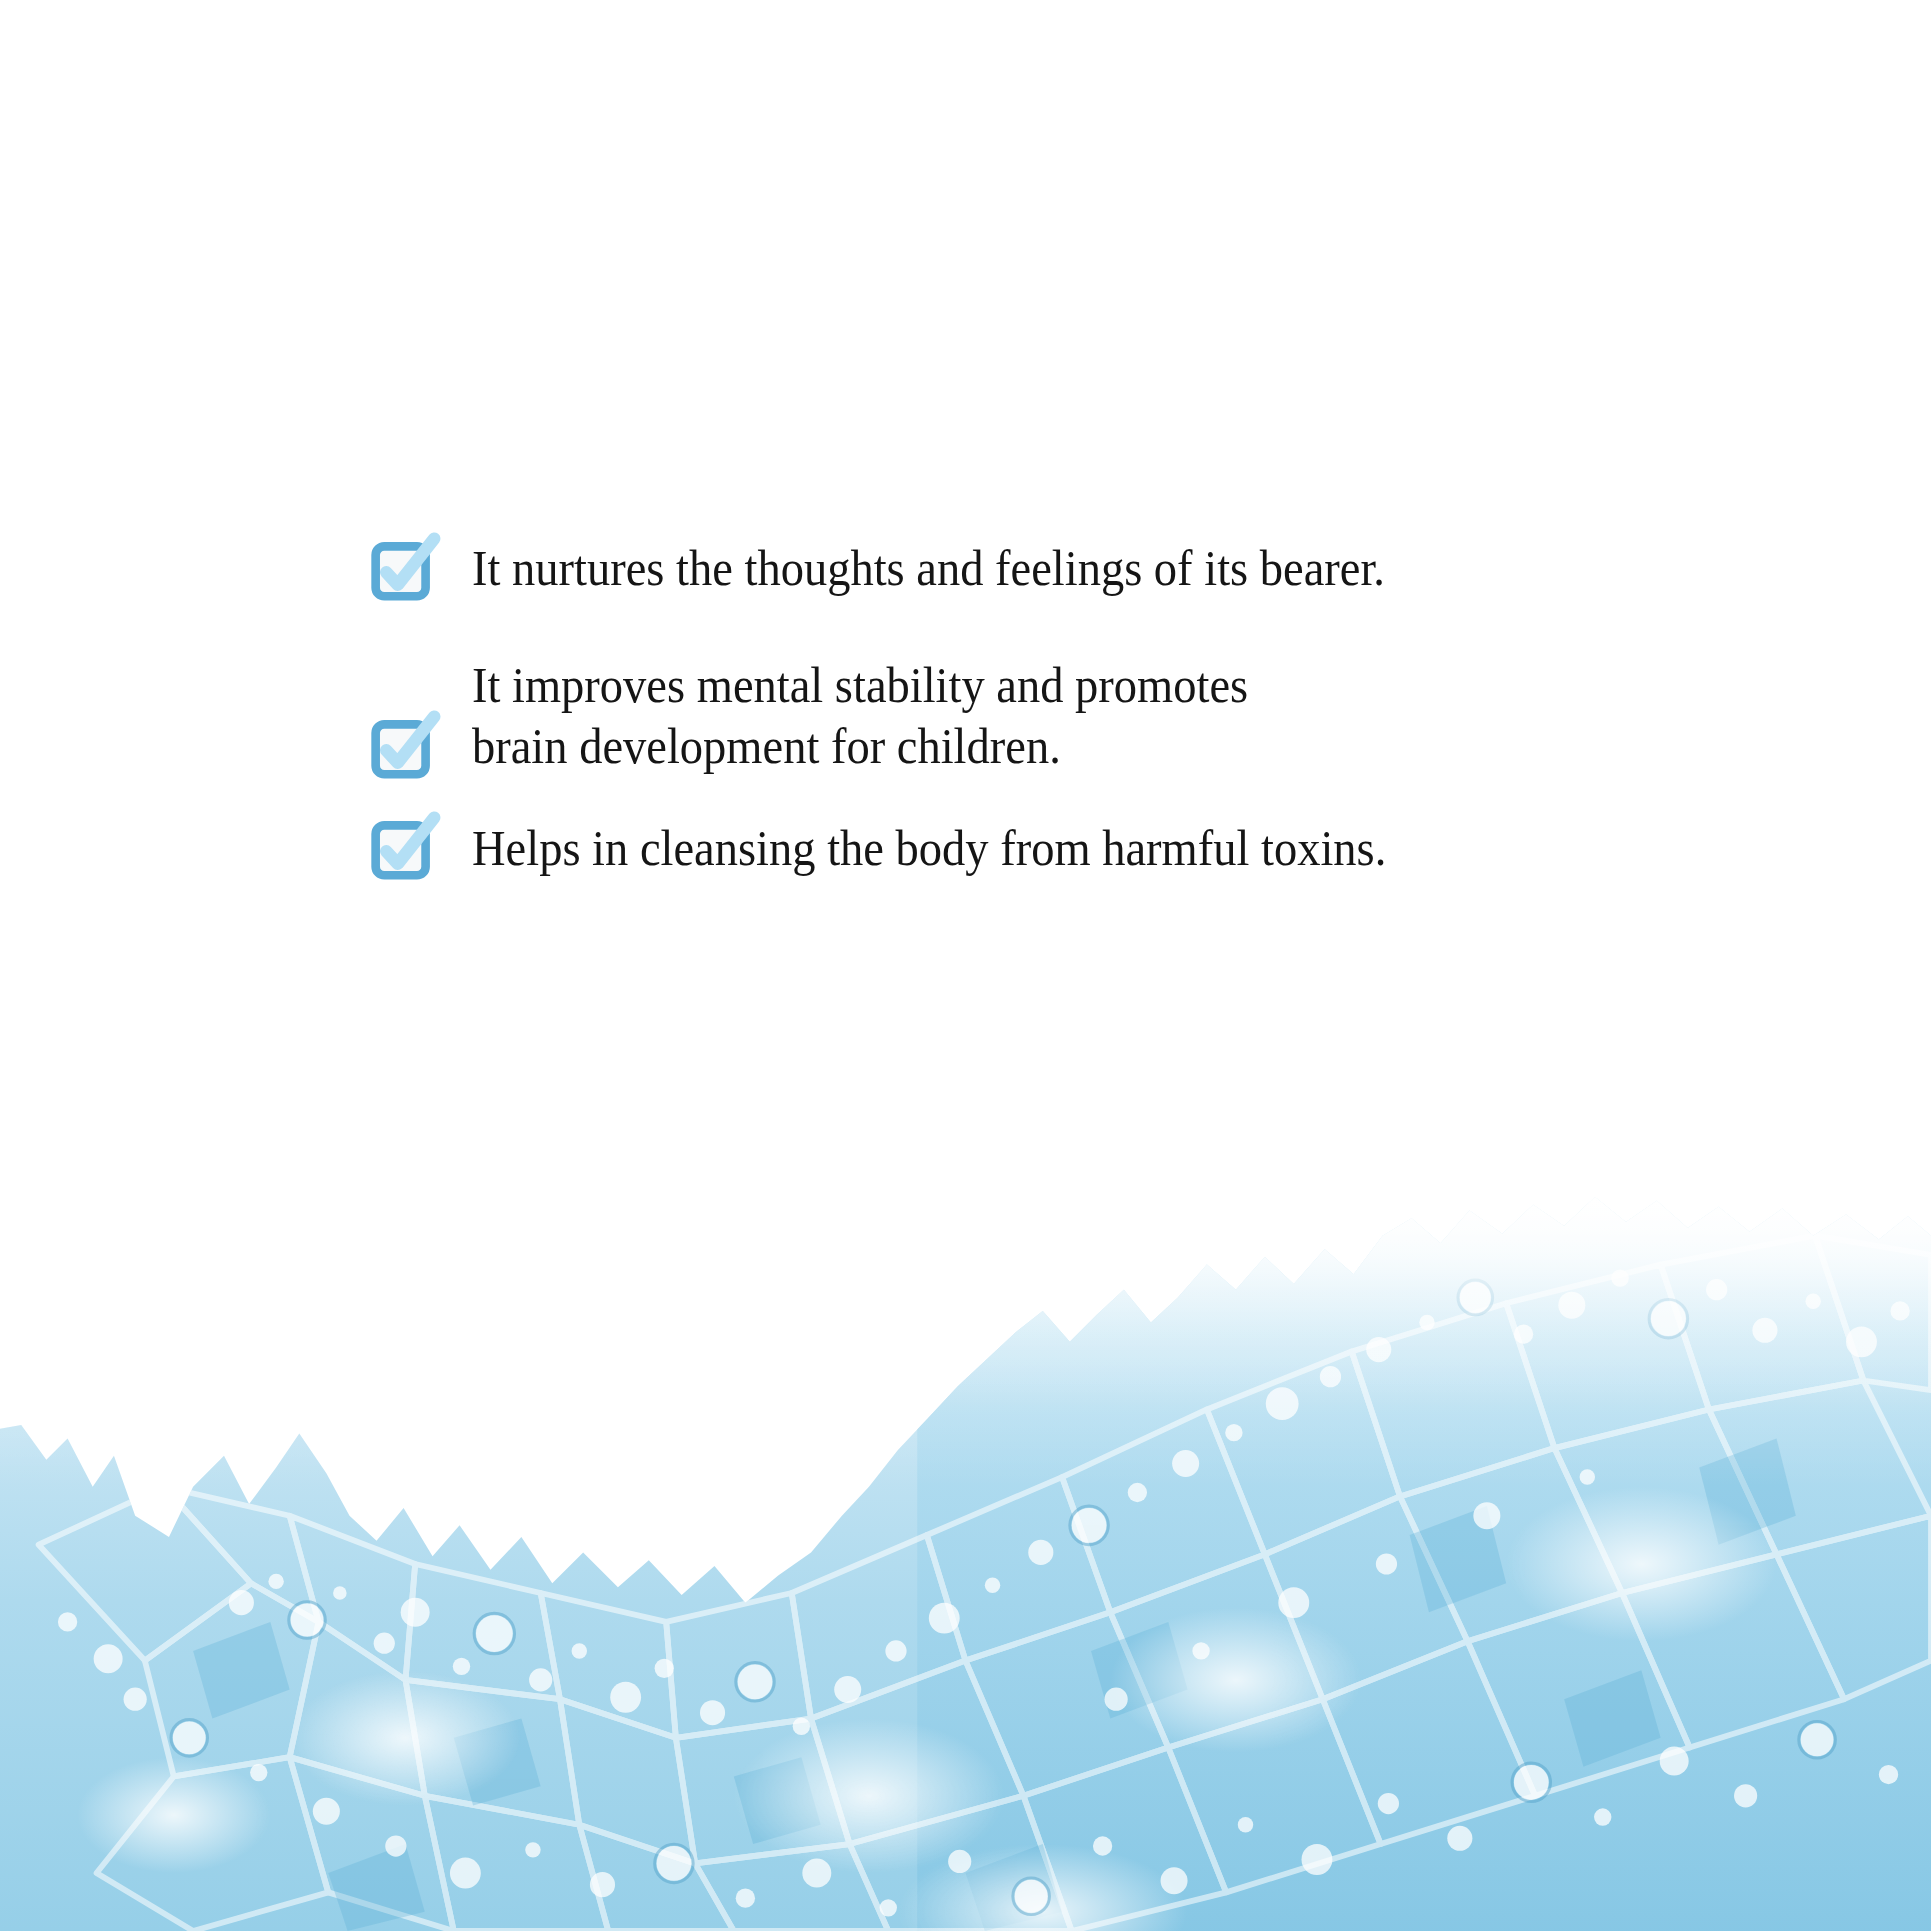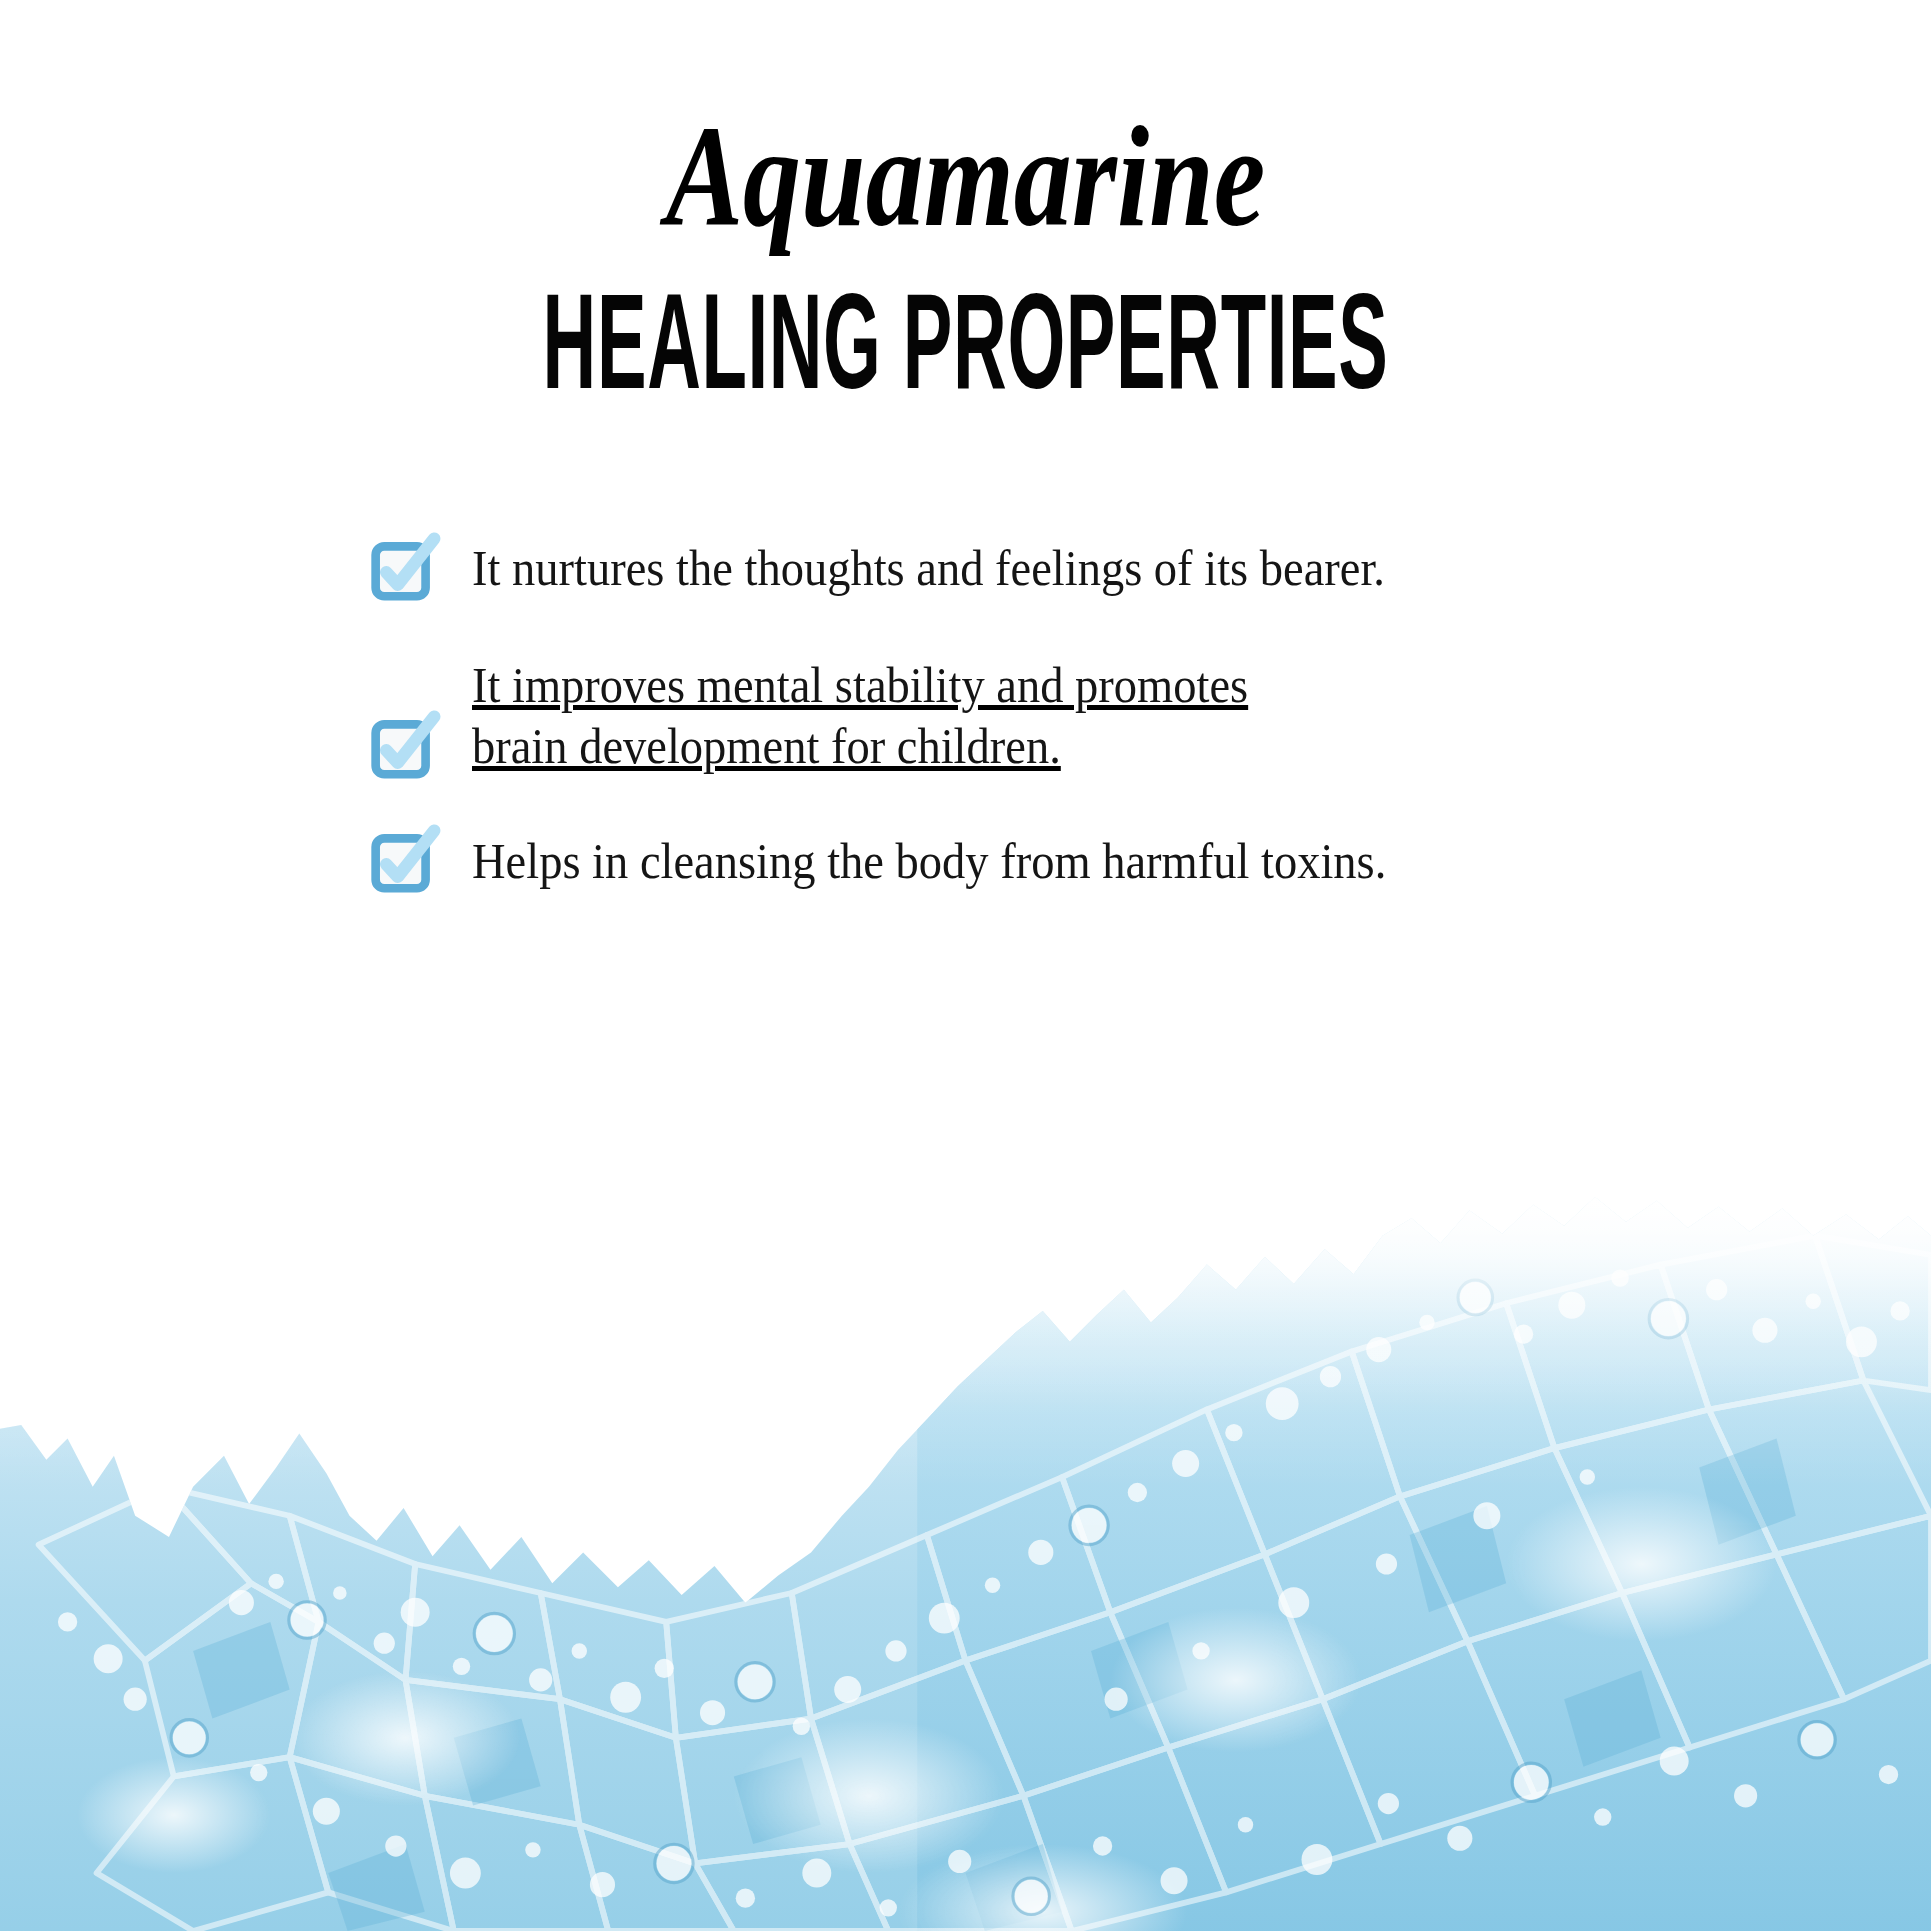--- a/index.html
+++ b/index.html
@@ -63,22 +63,21 @@
     top: 526px;
     width: 1448px;
     z-index: 5;
   }
   .list-item {
     display: flex;
     align-items: flex-end;
     margin-bottom: 56px;
   }
   .list-item.tight {
-    margin-bottom: 41px;
-    text-decoration: underline;
+    margin-bottom: 28px;
   }
   .checkbox {
     position: relative;
     flex: 0 0 auto;
     width: 54px;
     height: 54px;
     margin-top: 19.3px;
     margin-right: 46px;
   }
   .checkbox svg {
@@ -114,24 +113,20 @@
     display: block;
     width: 1931px;
     height: 734px;
   }
 </style>
 </head>
 <body>
 
 <div class="poster">
 
-  <div class="header">
-    <div class="title-script">Aquamarine</div>
-    <div class="title-sub">HEALING PROPERTIES</div>
-  </div>
 
   <div class="list">
 
     <div class="list-item">
       <span class="checkbox">
         <svg viewBox="0 0 76 76" xmlns="http://www.w3.org/2000/svg">
           <rect x="9" y="17" width="52" height="52" rx="9" ry="9" fill="#F7F9FA" stroke="#5BAAD6" stroke-width="9"></rect>
           <path d="M20 44 L32 57 L70 9" fill="none" stroke="#B3DFF5" stroke-width="13" stroke-linecap="round" stroke-linejoin="round"></path>
         </svg>
       </span>

